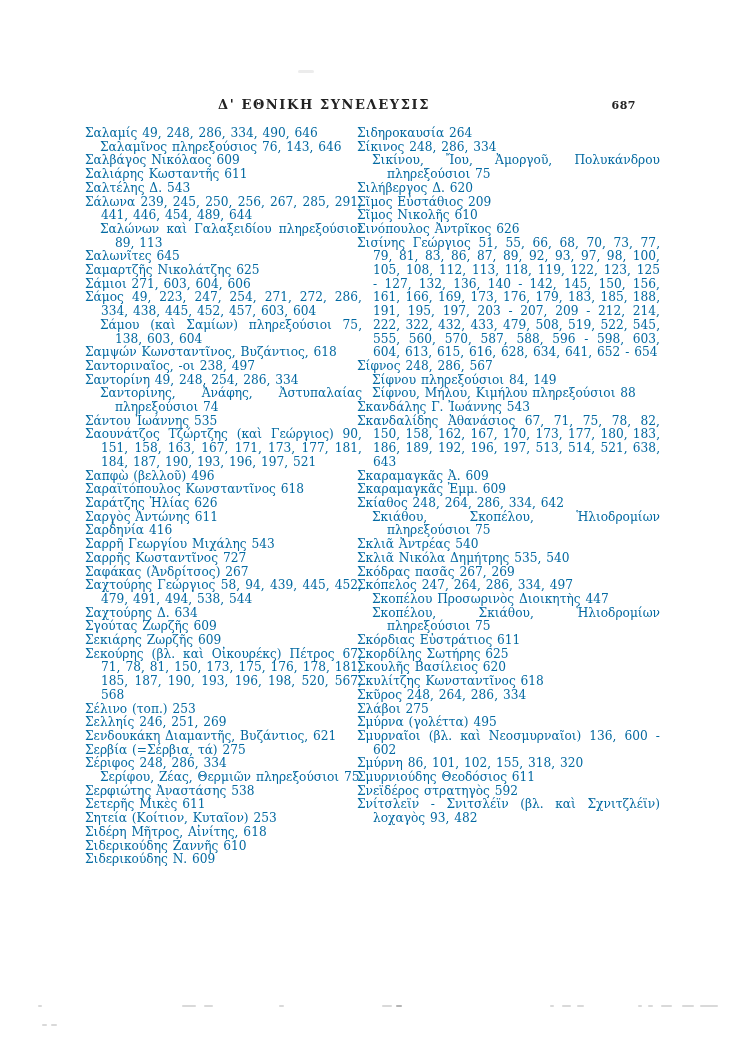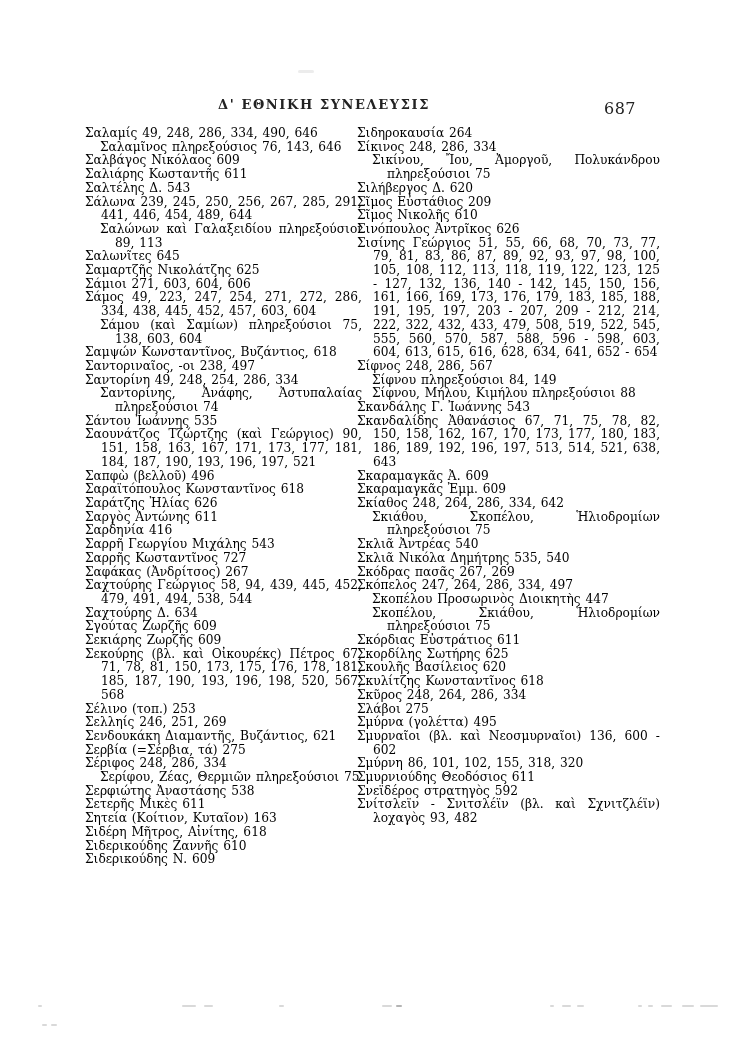--- a/index.html
+++ b/index.html
@@ -11,26 +11,26 @@
     color:#1c1c1c;
     overflow:hidden;
   }
   .page{position:absolute;inset:0;background:#fff;}
   .running-head{
     position:absolute;top:97px;left:0;width:744px;height:18px;
     font-size:13px;font-weight:700;letter-spacing:1.6px;
     color:#222;
   }
   .head-title{position:absolute;left:0;width:648px;text-align:center;top:0;}
-  .head-page{position:absolute;right:108px;top:2px;letter-spacing:0.5px;font-weight:400;font-size:16px;}
+  .head-page{position:absolute;right:108px;top:2px;letter-spacing:0.5px;font-weight:700;font-size:11px;}
   .col{
     position:absolute;top:127px;
     font-size:12.2px;line-height:13.7px;
     text-align:justify;
-    color:#000000;
+    color:#0369a1;
   }
   .col-left{left:85px;width:277px;}
   .col-right{left:357px;width:303px;}
   .entry{margin:0;padding-left:16px;text-indent:-16px;word-spacing:1px;}
   .entry.sub{padding-left:30px;text-indent:-15px;}
   
   .noise-row{position:absolute;top:1004px;left:30px;width:690px;height:4px;}
   .noise-row i{
     display:inline-block;height:2px;background:#b9b9b9;opacity:.55;
     vertical-align:top;margin-top:1px;border-radius:1px;
@@ -80,21 +80,21 @@
       <p class="entry">Σεκιάρης Ζωρζῆς 609</p>
       <p class="entry">Σεκούρης (βλ. καὶ Οἰκουρέκς) Πέτρος 67, 71, 78, 81, 150, 173, 175, 176, 178, 181, 185, 187, 190, 193, 196, 198, 520, 567, 568</p>
       <p class="entry">Σέλινο (τοπ.) 253</p>
       <p class="entry">Σελληίς 246, 251, 269</p>
       <p class="entry">Σενδουκάκη Διαμαντῆς, Βυζάντιος, 621</p>
       <p class="entry">Σερβία (=Σέρβια, τά) 275</p>
       <p class="entry">Σέριφος 248, 286, 334</p>
       <p class="entry sub">Σερίφου, Ζέας, Θερμιῶν πληρεξούσιοι 75</p>
       <p class="entry">Σερφιώτης Ἀναστάσης 538</p>
       <p class="entry">Σετερῆς Μικὲς 611</p>
-      <p class="entry">Σητεία (Κοίτιον, Κυταῖον) 163</p>
+      <p class="entry">Σητεία (Κοίτιον, Κυταῖον) 253</p>
       <p class="entry">Σιδέρη Μῆτρος, Αἰνίτης, 618</p>
       <p class="entry">Σιδερικούδης Ζαννῆς 610</p>
       <p class="entry">Σιδερικούδης Ν. 609</p>
     </div>
 
   <div class="col col-right">
       <p class="entry">Σιδηροκαυσία 264</p>
       <p class="entry">Σίκινος 248, 286, 334</p>
       <p class="entry sub">Σικίνου, Ἴου, Ἀμοργοῦ, Πολυκάνδρου πληρεξούσιοι 75</p>
       <p class="entry">Σιλήβεργος Δ. 620</p>

